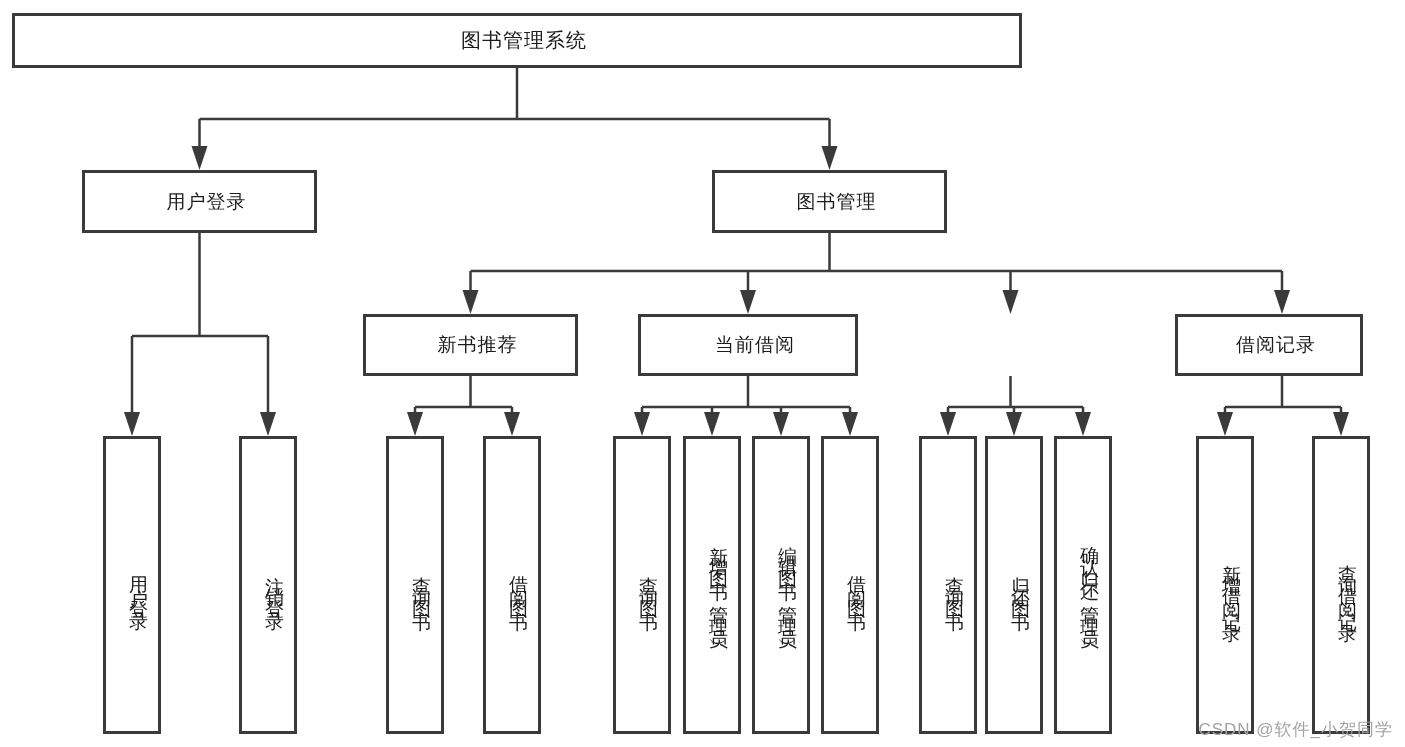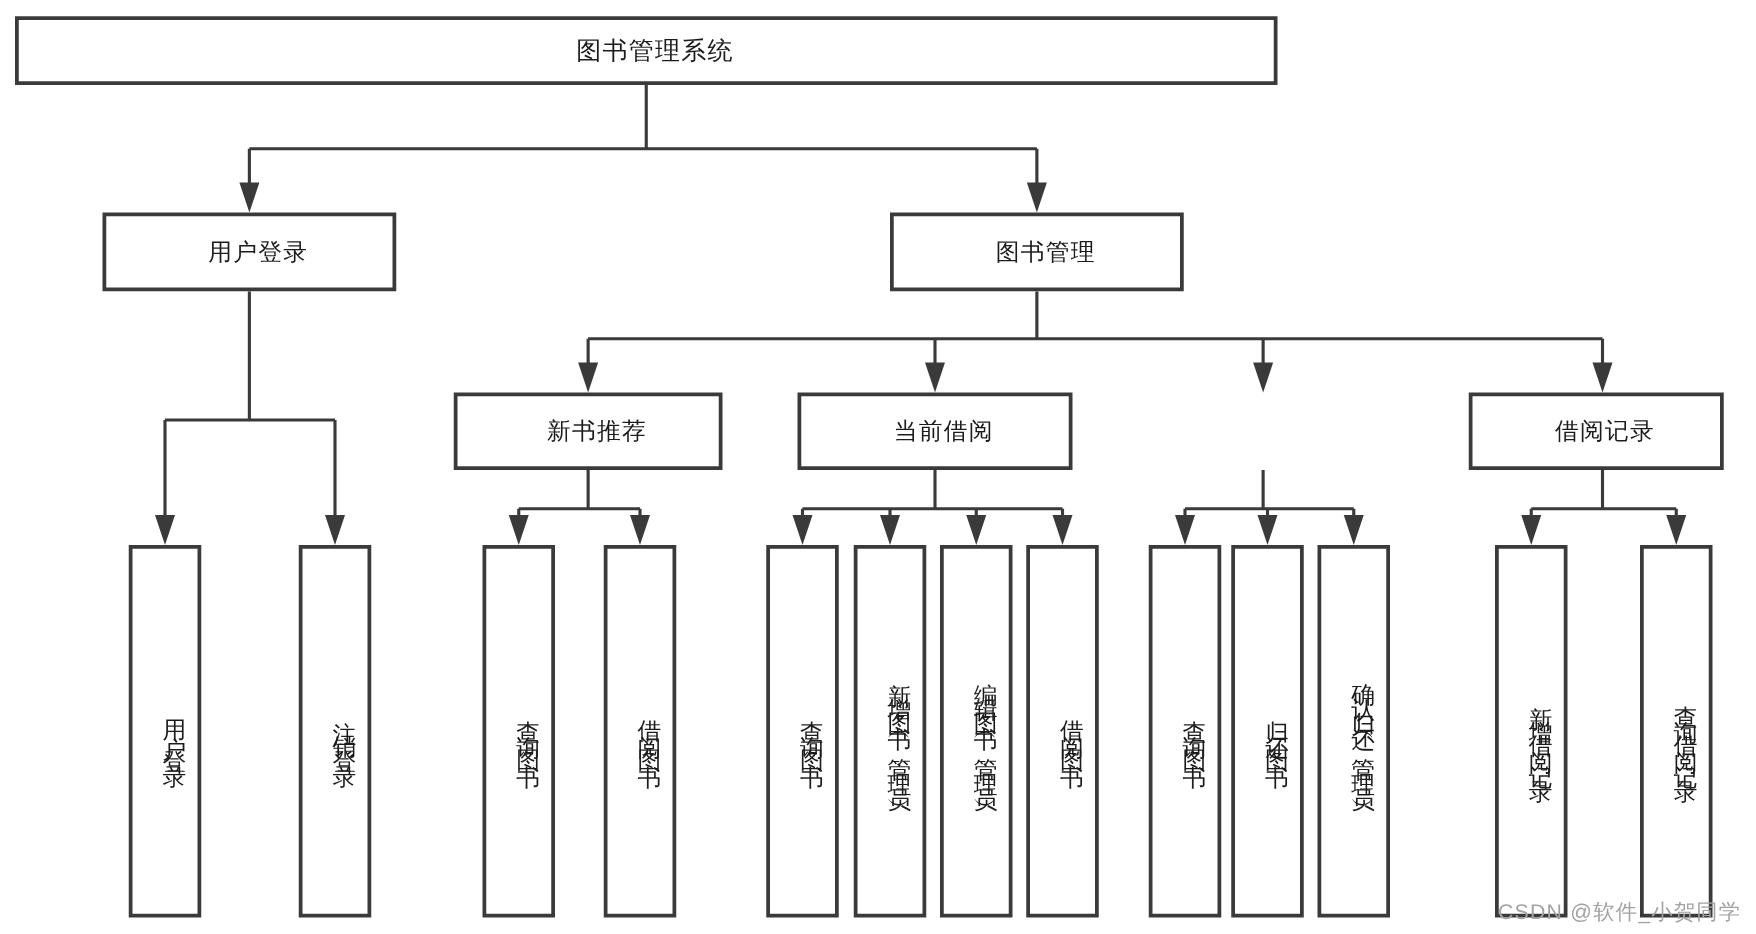--- a/index.html
+++ b/index.html
@@ -116,21 +116,21 @@
   <div class="box" style="left:363px;top:314px;width:215px;height:62px">
     <span>新书推荐</span>
   </div>
 
   <div class="box" style="left:712px;top:170px;width:235px;height:63px">
     <span>图书管理</span>
   </div>
   <div class="box" style="left:638px;top:314px;width:220px;height:62px">
     <span>当前借阅</span>
   </div>
-  <div class="box" style="left:1175px;top:314px;width:204px;height:62px">
+  <div class="box" style="left:1175px;top:314px;width:188px;height:62px">
     <span>借阅记录</span>
   </div>
 
   <div class="box vbox" style="left:103px;top:436px;width:58px;height:298px">
     <span class="vtext">用户登录</span>
   </div>
   <div class="box vbox" style="left:239px;top:436px;width:58px;height:298px">
     <span class="vtext">注销登录</span>
   </div>
 

